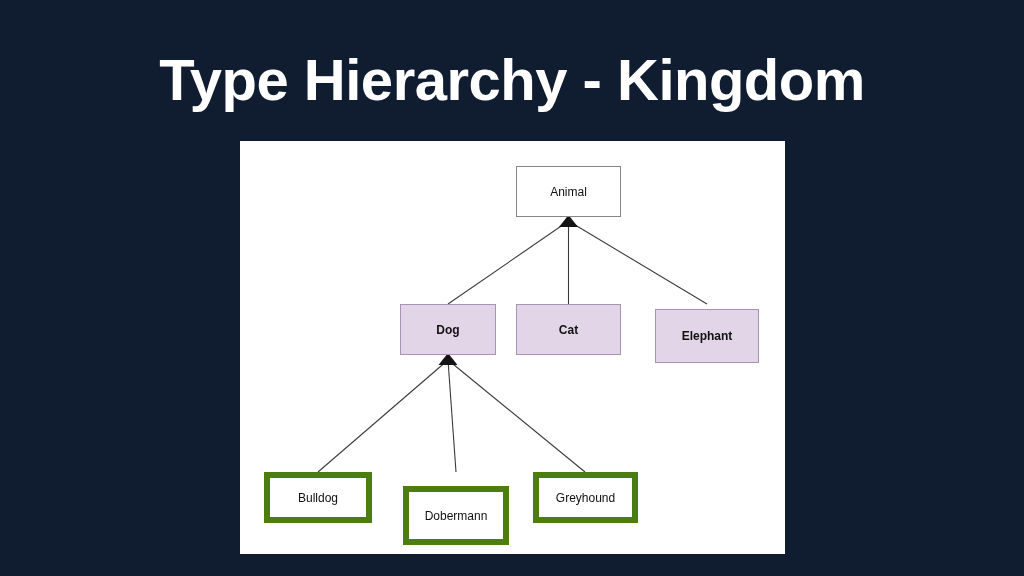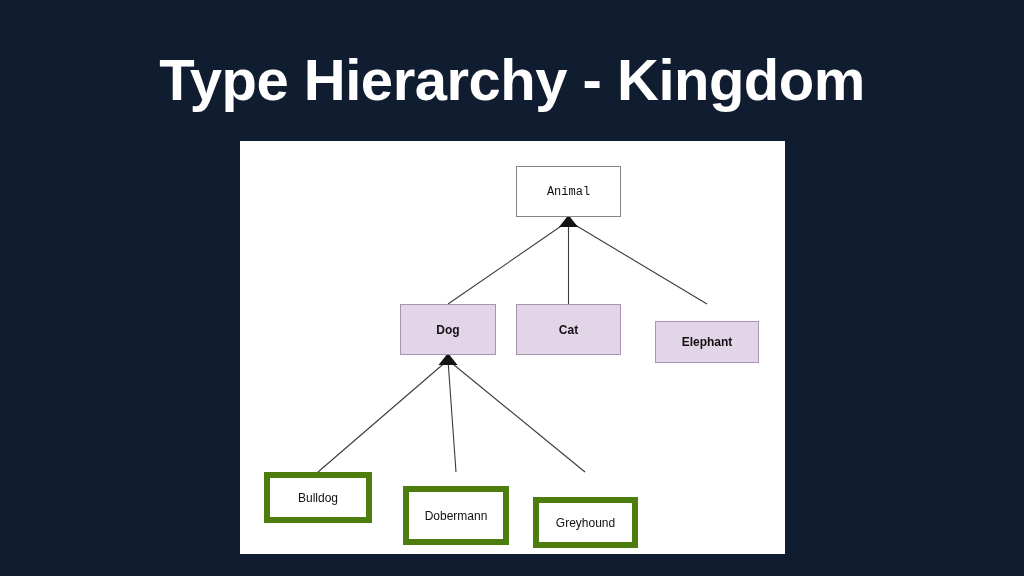--- a/index.html
+++ b/index.html
@@ -56,21 +56,20 @@
     align-items: center;
     justify-content: center;
     font-family: "Liberation Sans", sans-serif;
     color: #111111;
   }
   .node-root {
     background: #ffffff;
     border: 1px solid #868686;
     font-size: 12px;
     font-weight: normal;
-    font-family: Liberation Mono, monospace;
   }
   .node-mid {
     background: #e3d5e8;
     border: 1px solid #a893b0;
     font-size: 12px;
     font-weight: bold;
   }
   .node-leaf {
     background: #ffffff;
     border: 6px solid #4d7c0f;
@@ -107,30 +106,30 @@
     </div>
 
     <div class="node node-mid" style="left:276px; top:163px; width:105px; height:51px;">
       <span>Cat</span>
     </div>
 
     <div class="node node-mid" style="left:160px; top:163px; width:96px; height:51px;">
       <span>Dog</span>
     </div>
 
-    <div class="node node-mid" style="left:415px; top:180px; width:104px; height:42px;">
+    <div class="node node-mid" style="left:415px; top:168px; width:104px; height:54px;">
       <span>Elephant</span>
     </div>
 
     <div class="node node-leaf" style="left:24px; top:331px; width:108px; height:51px;">
       <span>Bulldog</span>
     </div>
 
     <div class="node node-leaf" style="left:163px; top:345px; width:106px; height:59px;">
       <span>Dobermann</span>
     </div>
 
-    <div class="node node-leaf" style="left:293px; top:331px; width:105px; height:51px;margin-top:25px;">
+    <div class="node node-leaf" style="left:293px; top:331px; width:105px; height:51px;">
       <span>Greyhound</span>
     </div>
 
   </div>
 </div>
 
 </body></html>

